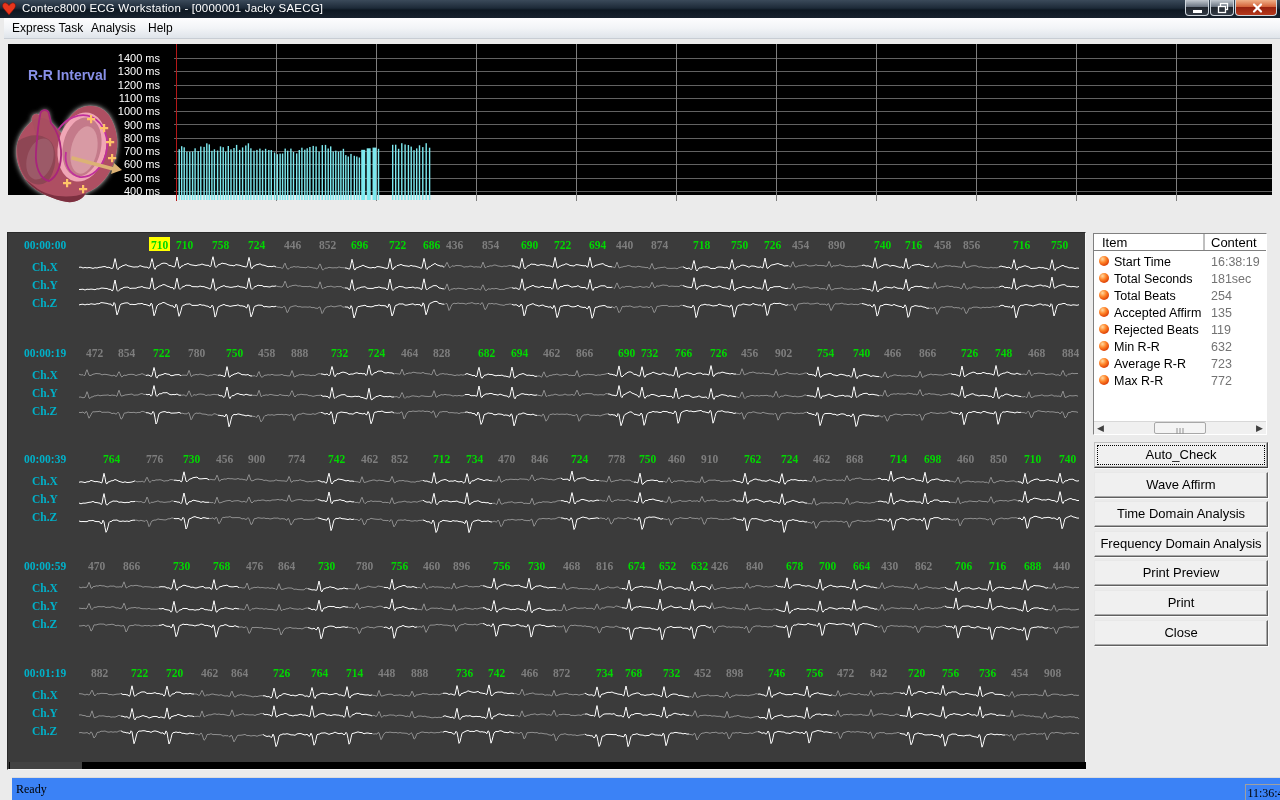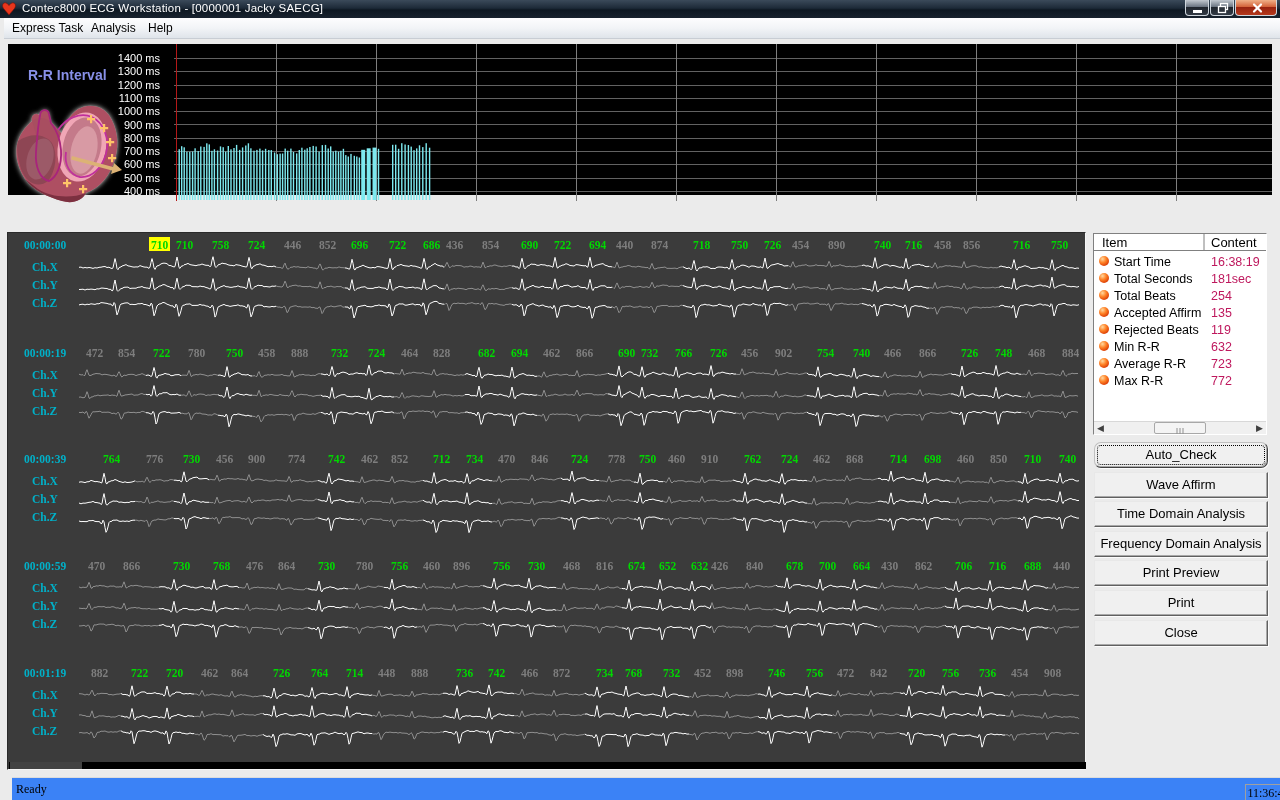--- a/index.html
+++ b/index.html
@@ -20,28 +20,28 @@
 #mainpanel { position:absolute; left:7px; top:232px; width:1079px; height:538px; background:#3b3b3b;
   border-top:1px solid #2a2a2a; border-left:1px solid #2a2a2a; border-right:1px solid #f5f5f5; border-bottom:1px solid #f5f5f5; }
 #tablebox { position:absolute; left:1093px; top:233px; width:174px; height:202px; background:#fff;
   border:1px solid; border-color:#808080 #fff #fff #808080; font-size:13px; }
 #thead { position:absolute; left:0; top:0; width:172px; height:17px; background:#fff; border-bottom:1px solid #808080; }
 #thead span { position:absolute; top:1px; }
 .trow { position:absolute; left:0; width:172px; height:17px; }
 .ball { position:absolute; left:5px; top:3px; width:10px; height:10px; border-radius:50%;
   background:radial-gradient(circle at 35% 30%, #ffd8a0 0%, #ff8428 38%, #e04408 72%, #982400 100%); }
 .tkey { position:absolute; left:20px; top:1.5px; color:#000; font-size:12.5px; }
-.tval { position:absolute; left:117px; top:1.5px; color:#be185d; font-size:12.5px; }
+.tval { position:absolute; left:117px; top:1.5px; color:#737373; font-size:12.5px; }
 #tscroll { position:absolute; left:1094px; top:421px; width:172px; height:13px; background:#f0f0f0; border-top:1px solid #d8d8d8; }
 .sarr { position:absolute; top:0; width:13px; height:12px; font-size:9px; color:#404040; text-align:center; line-height:12px; }
 #thumb { position:absolute; left:60px; top:0px; width:52px; height:12px; background:#f4f4f4; border:1px solid #a8a8a8; border-radius:2px; }
 .btn { position:absolute; left:1094px; width:174px; height:26px; background:#f0f0f0;
   border:1px solid; border-color:#e8e8e8 #606060 #606060 #e8e8e8; box-shadow:inset -1px -1px 0 #a8a8a8, 1px 1px 0 #fcfcfc;
   font-size:13px; color:#000; text-align:center; line-height:24px; }
-.btn.focus { outline:1px dotted #000; outline-offset:-4px; border-color:#c0c0c0 #404040 #404040 #c0c0c0;border-radius:7px; }
+.btn.focus { outline:1px dotted #000; outline-offset:-4px; border-color:#c0c0c0 #404040 #404040 #c0c0c0; }
 #statusbar { position:absolute; left:12px; top:777px; width:1280px; height:23px; background:#3b82f6; border-top:1px solid #dcdcdc; font-size:12px; color:#000;font-family:Liberation Serif, serif; }
 #timebox { position:absolute; left:1233px; top:6px; width:47px; height:34px; border:1px solid; border-color:#a0a0a0 #fff #fff #a0a0a0; text-align:center; line-height:16px; font-size:12px; }
 </style></head>
 <body>
 <div id="titlebar">
   <svg width="14" height="14" style="position:absolute;left:2px;top:2px" viewBox="0 0 14 14">
       <path d="M7 13 C4 9 0.5 6.5 0.5 3.8 C0.5 1.6 2.3 0.6 3.8 0.9 C5.2 1.2 6.3 2.4 7 3.6 C7.7 2.4 8.8 1.2 10.2 0.9 C11.7 0.6 13.5 1.6 13.5 3.8 C13.5 6.5 10 9 7 13 Z" fill="#e8361c" stroke="#7a1008" stroke-width="0.6"></path>
     </svg>
   <div id="title">Contec8000 ECG Workstation - [0000001 Jacky SAECG]</div>
   <div class="winbtn" id="bmin"><svg width="24" height="16">

